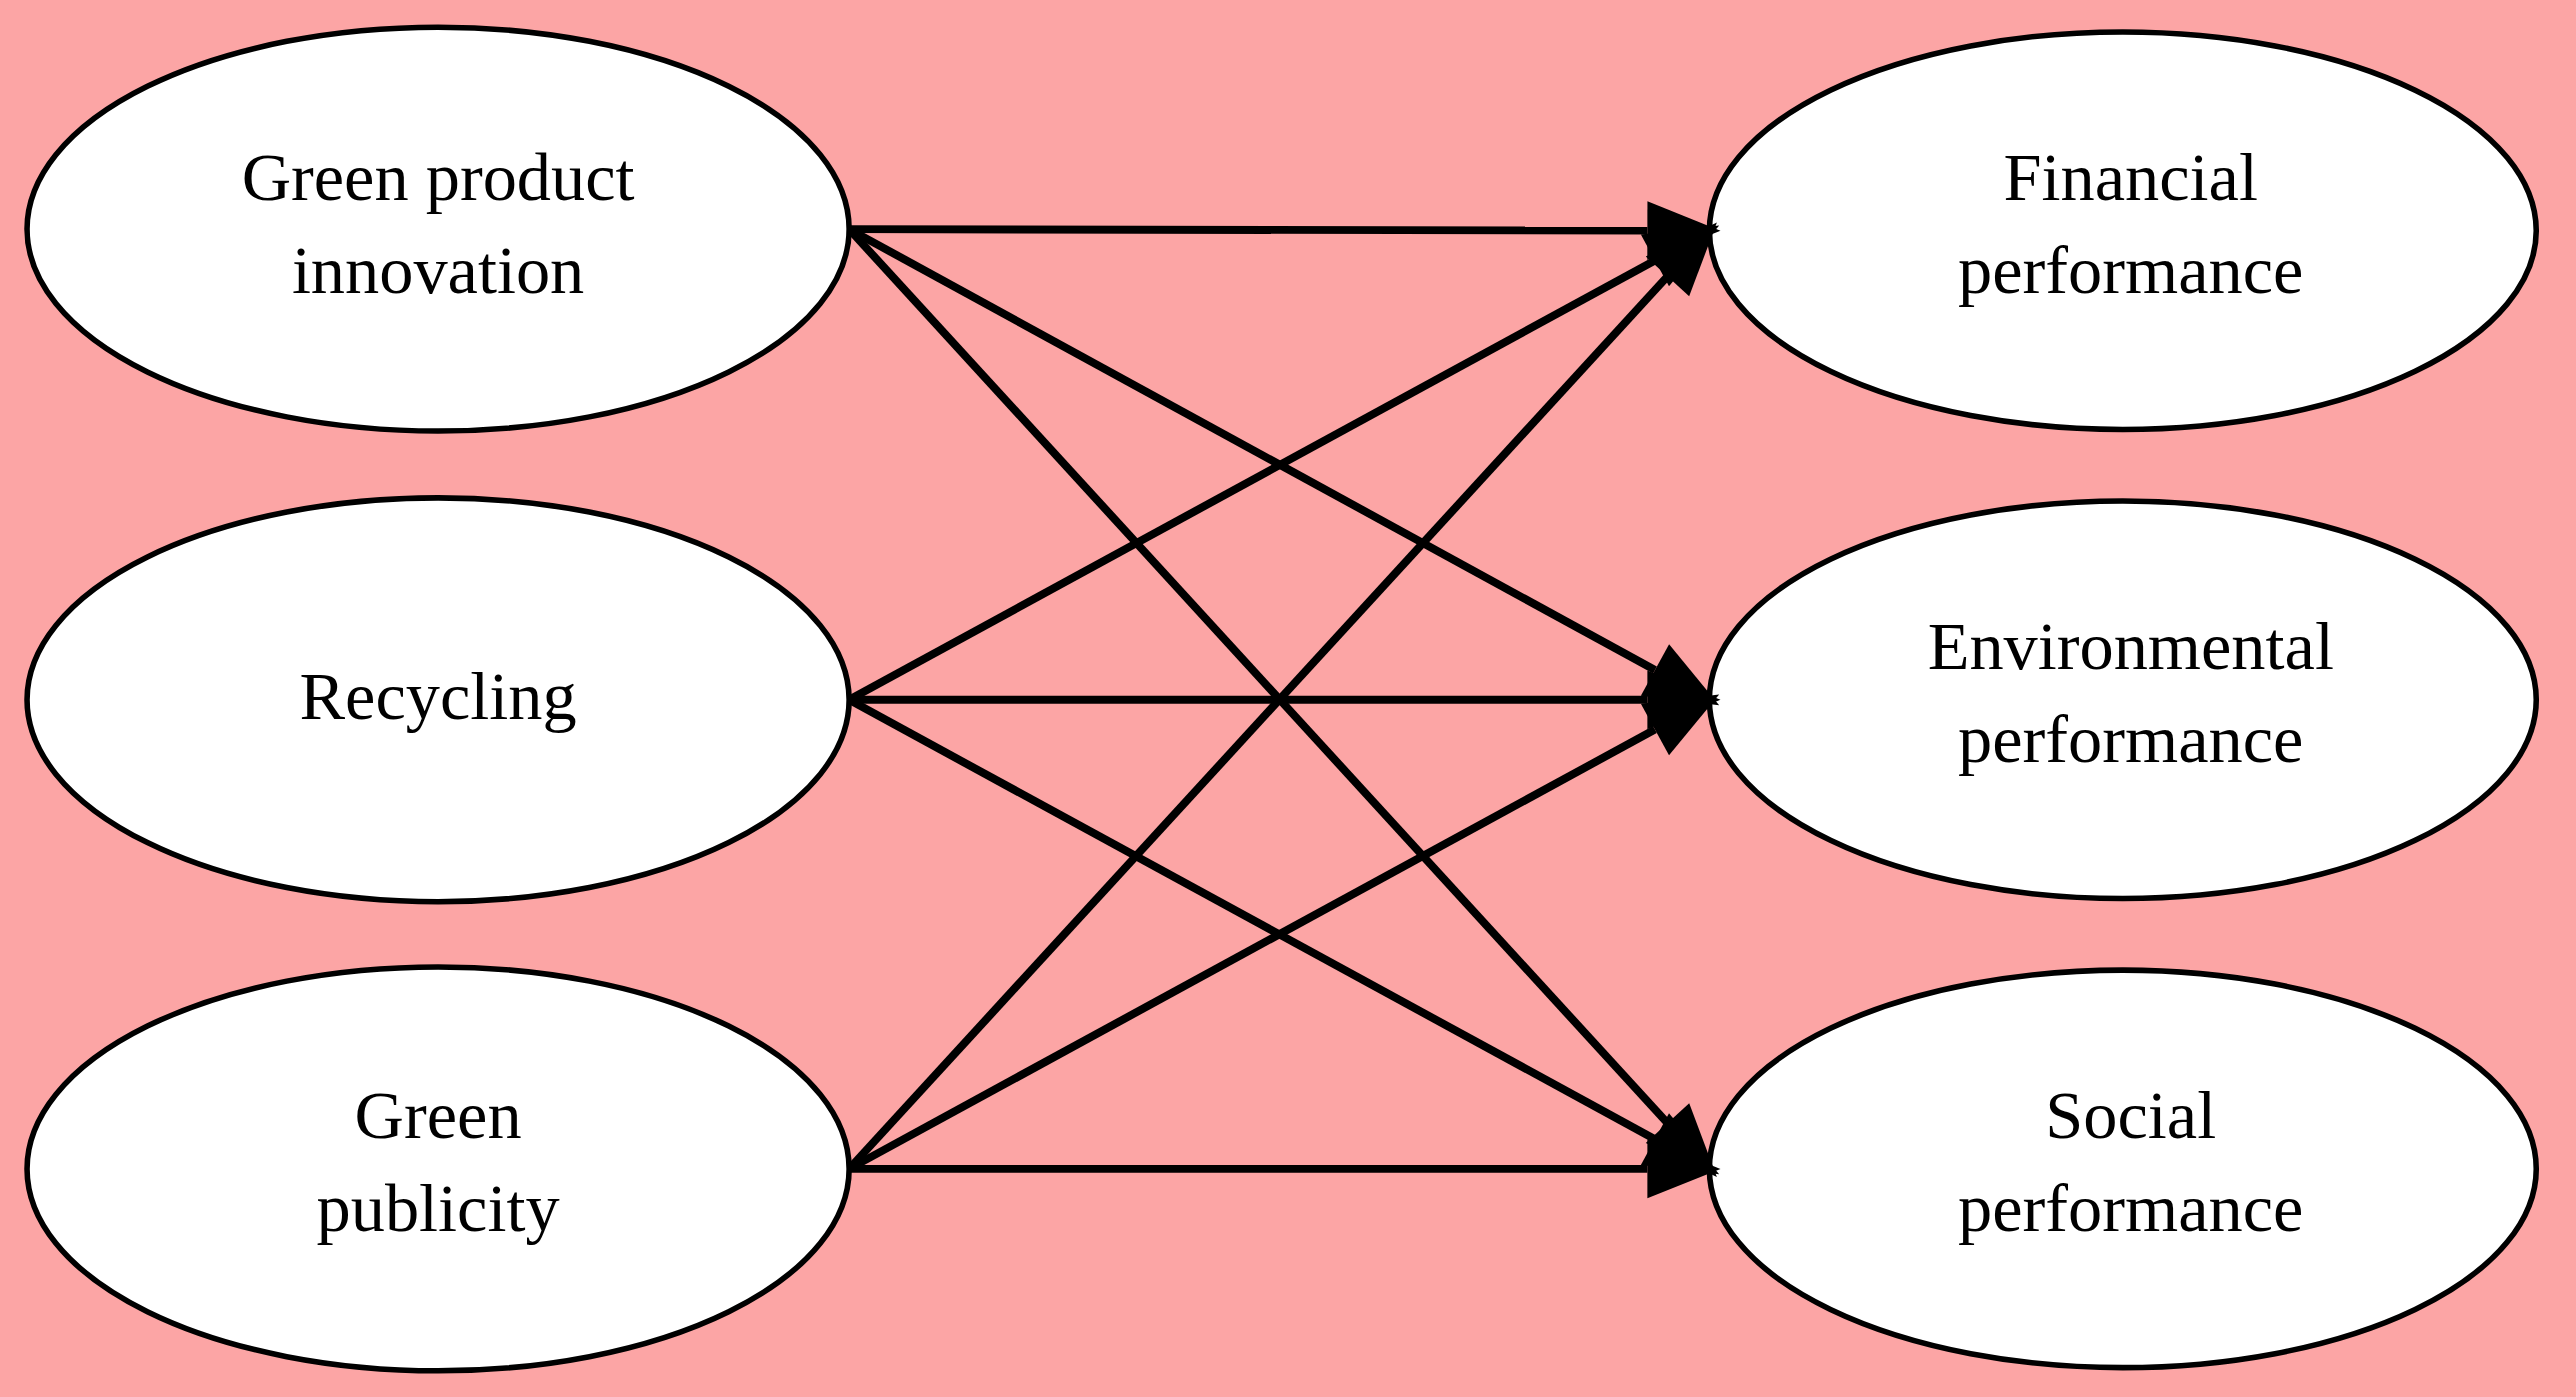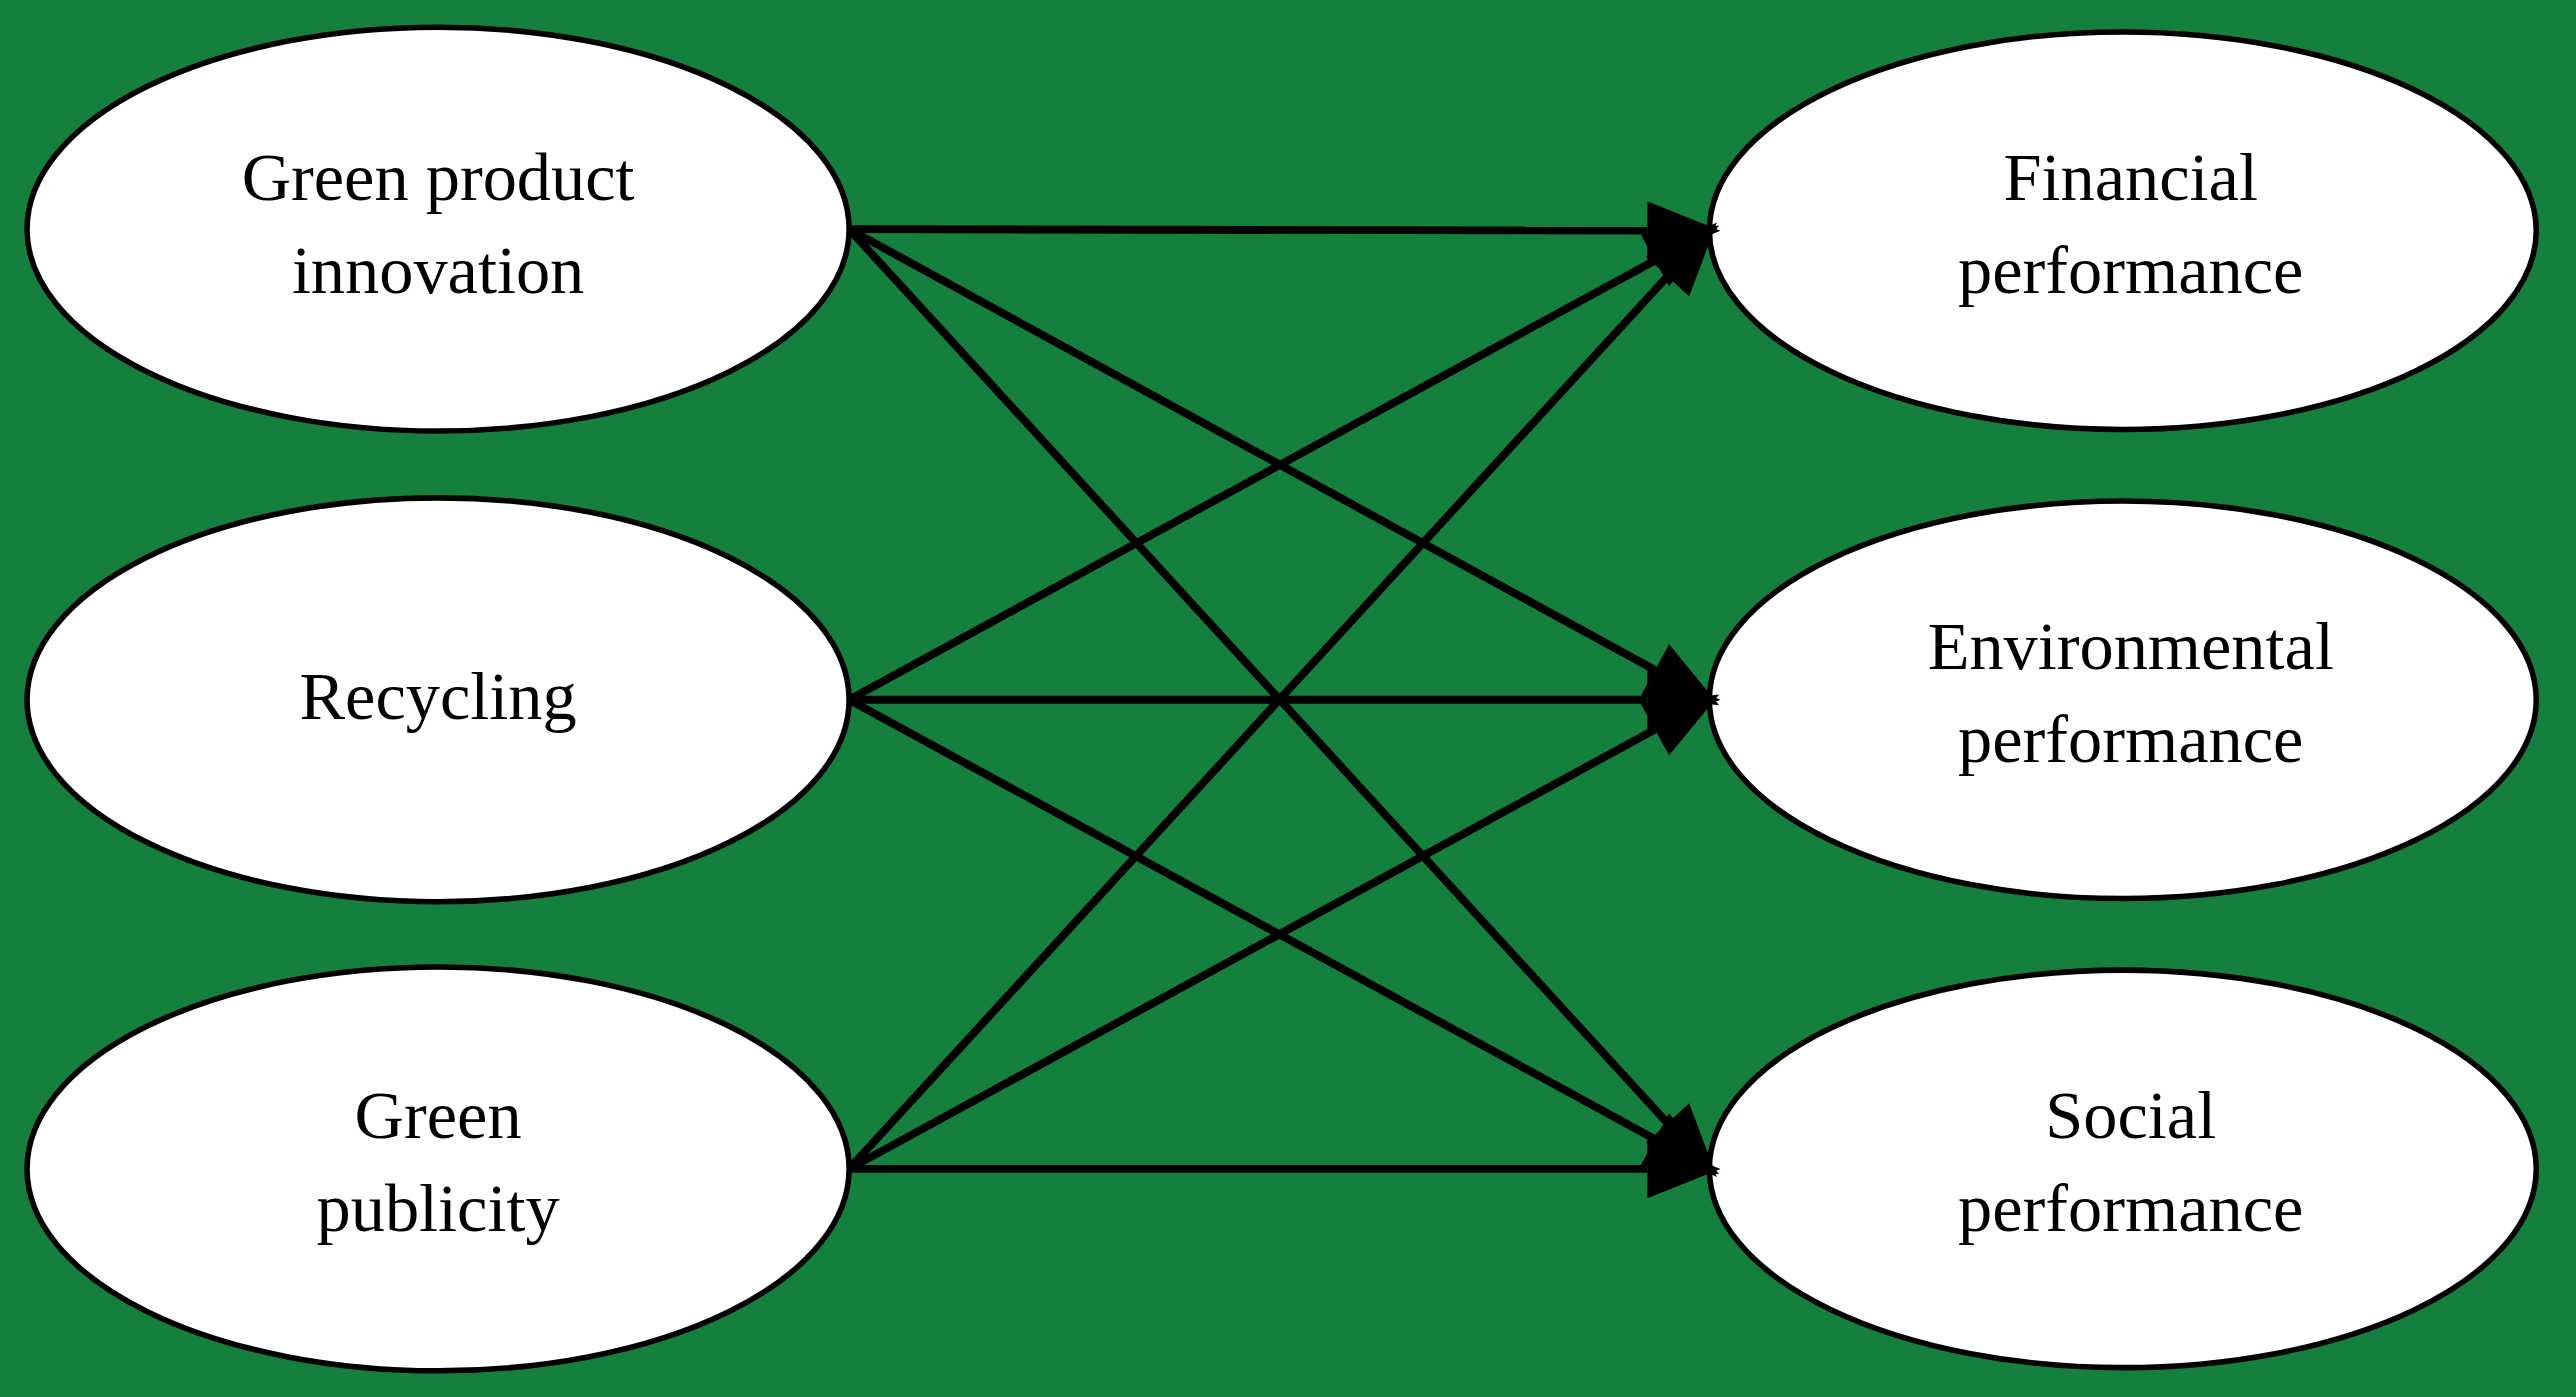--- a/index.html
+++ b/index.html
@@ -11,21 +11,21 @@
   body {
     width: 2576px;
     height: 1398px;
     overflow: hidden;
     font-family: "Liberation Serif", "DejaVu Serif", serif;
   }
   #diagram-root {
     position: relative;
     width: 2576px;
     height: 1398px;
-    background: #15803d;
+    background: #fca5a5;
   }
   svg#model-svg {
     position: absolute;
     left: 0;
     top: 0;
     width: 2576px;
     height: 1398px;
     display: block;
   }
   .node-ellipse {

